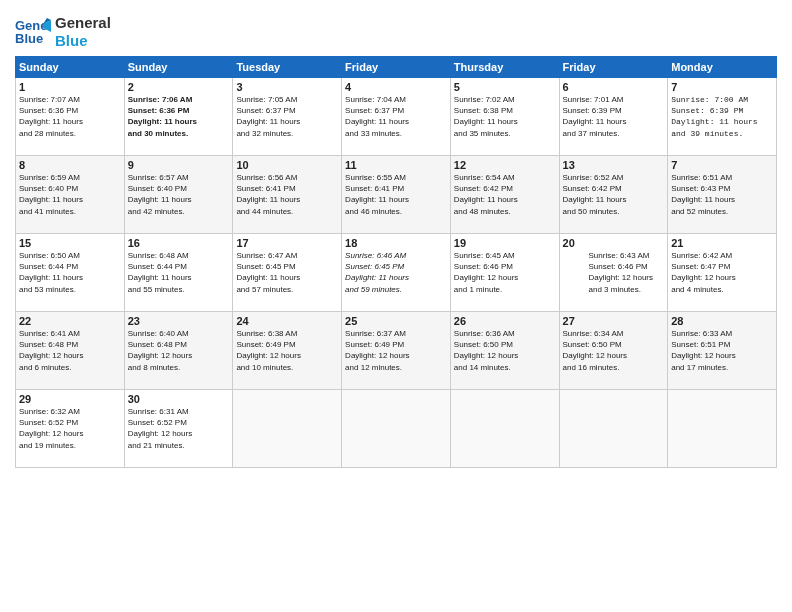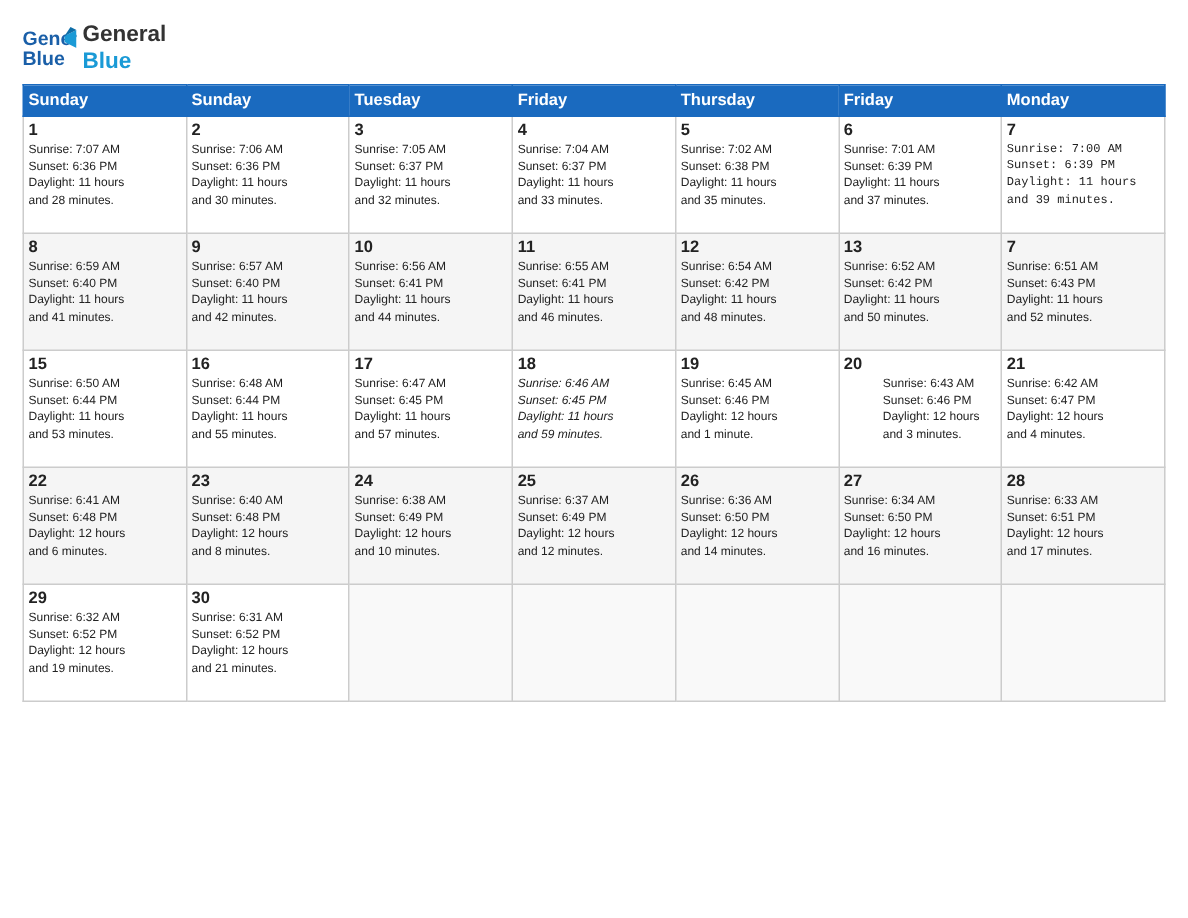--- a/index.html
+++ b/index.html
@@ -133,21 +133,21 @@
     <tr>
           <td>
             <span class="day-num">1</span>
             <div class="day-info" style="white-space: pre-line;">Sunrise: 7:07 AM
 Sunset: 6:36 PM
 Daylight: 11 hours
 and 28 minutes.</div>
           </td>
           <td>
             <span class="day-num">2</span>
-            <div class="day-info" style="white-space: pre-line;">Sunrise: 7:06 AM
+            <div class="day-info" style="white-space: pre-line; font-weight: bold;">Sunrise: 7:06 AM
 Sunset: 6:36 PM
 Daylight: 11 hours
 and 30 minutes.</div>
           </td>
           <td>
             <span class="day-num">3</span>
             <div class="day-info" style="white-space: pre-line;">Sunrise: 7:05 AM
 Sunset: 6:37 PM
 Daylight: 11 hours
 and 32 minutes.</div>

